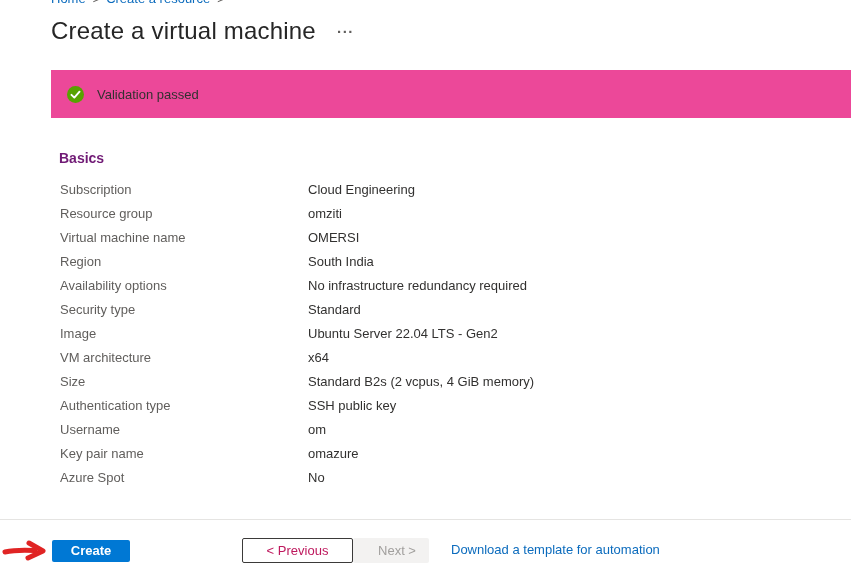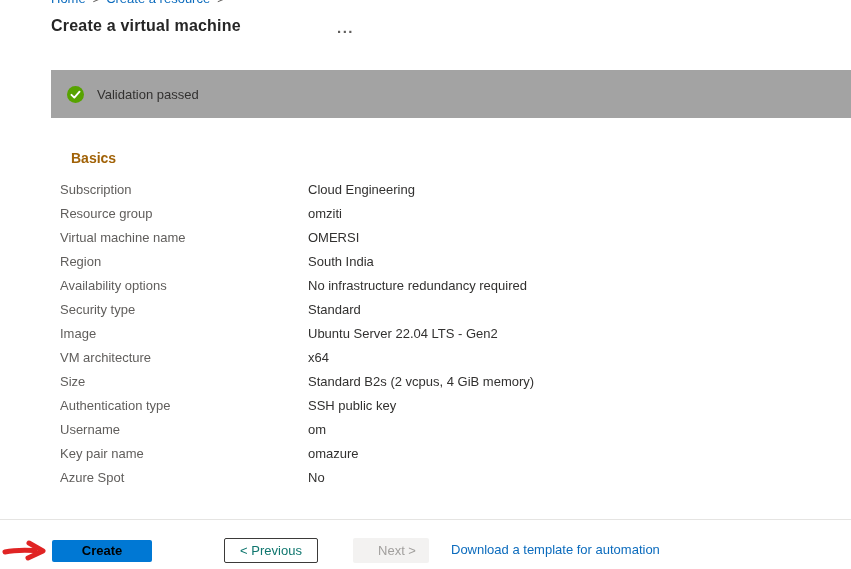--- a/index.html
+++ b/index.html
@@ -12,63 +12,63 @@
   
   .breadcrumb {
     position:absolute; left:51px; top:-9px;
     font-size:13px; white-space:nowrap;
   }
   .breadcrumb a { color:#0b6bbd; text-decoration:none; cursor:pointer; }
   .breadcrumb .sep { color:#605e5c; margin:0 7px; font-size:11px; }
 
   .page-title {
     position:absolute; left:51px; top:17px;
-    font-size:16px; font-weight:700; color:#262626; letter-spacing:0.2px;
+    font-size:24px; font-weight:400; color:#262626; letter-spacing:0.2px;
   }
   .more-btn {
     position:absolute; left:337px; top:20px;
     color:#605e5c; font-size:15px; font-weight:700; letter-spacing:1.5px;
     cursor:pointer; line-height:16px;
   }
 
   
   .banner {
     position:absolute; left:51px; top:70px; right:0; height:48px;
     display:flex; align-items:center; padding-left:17px;
   }
   .banner-icon { width:17px; height:17px; flex:0 0 auto; }
   .banner-text { margin-left:13px; font-size:13px; color:#323130; }
 
   .section-heading {
-    position:absolute; left:71px; top:150px;
-    font-size:14px; font-weight:700; color:#a16207;
+    position:absolute; left:59px; top:150px;
+    font-size:14px; font-weight:700; color:#701a75;
   }
 
   
   .fields { position:absolute; left:60px; top:177px; width:740px; }
   .frow { display:flex; height:24px; align-items:center; }
   .flabel { width:248px; font-size:13px; color:#605e5c; }
   .fvalue { font-size:13px; color:#323130; }
 
   
   .footer-divider {
     position:absolute; left:0; right:0; top:519px; height:1px; background:#e5e4e2;
   }
   .btn {
     position:absolute; font-size:13px; text-align:center;
     border:none; cursor:pointer; border-radius:2px;
     font-family:"Liberation Sans", sans-serif;
   }
   .btn-create {
-    left:52px; top:540px; width:100px; height:22px;
-    background:#0078d4; color:#000000; font-weight:700; line-height:22px;
+    left:52px; top:540px; width:78px; height:22px;
+    background:#0078d4; color:#ffffff; font-weight:700; line-height:22px;
   }
   .btn-previous {
-    left:224px; top:538px; width:94px; height:25px;
-    background:#ffffff; color:#0f766e; border:1px solid #3b3a39; line-height:23px;
+    left:242px; top:538px; width:111px; height:25px;
+    background:#ffffff; color:#be185d; border:1px solid #3b3a39; line-height:23px;
     border-radius:2px;
   }
   .btn-next {
     left:353px; top:538px; width:76px; height:25px;
     background:#f3f2f1; color:#a19f9d; line-height:25px; border-radius:2px;
     cursor:default;
     padding-left:12px;
   }
   .download-link {
     position:absolute; left:451px; top:542px;
@@ -81,21 +81,21 @@
 
 <div class="page">
 
   <div class="breadcrumb">
     <a>Home</a><span class="sep">&gt;</span><a>Create a resource</a><span class="sep">&gt;</span>
   </div>
 
   <h1 class="page-title">Create a virtual machine</h1>
   <div class="more-btn">...</div>
 
-  <div class="banner" style="background:#a3a3a3;padding-left:16px;">
+  <div class="banner" style="background:#ec4899;padding-left:16px;">
     <svg class="banner-icon" viewBox="0 0 16 16">
       <circle cx="8" cy="8" r="8" fill="#57a300"></circle>
       <path d="M4.2 8.3 L6.9 10.9 L11.8 5.4" fill="none" stroke="#ffffff" stroke-width="1.8" stroke-linecap="round" stroke-linejoin="round"></path>
     </svg>
     <span class="banner-text">Validation passed</span>
   </div>
 
   <div class="section-heading">Basics</div>
 
   <div class="fields">

